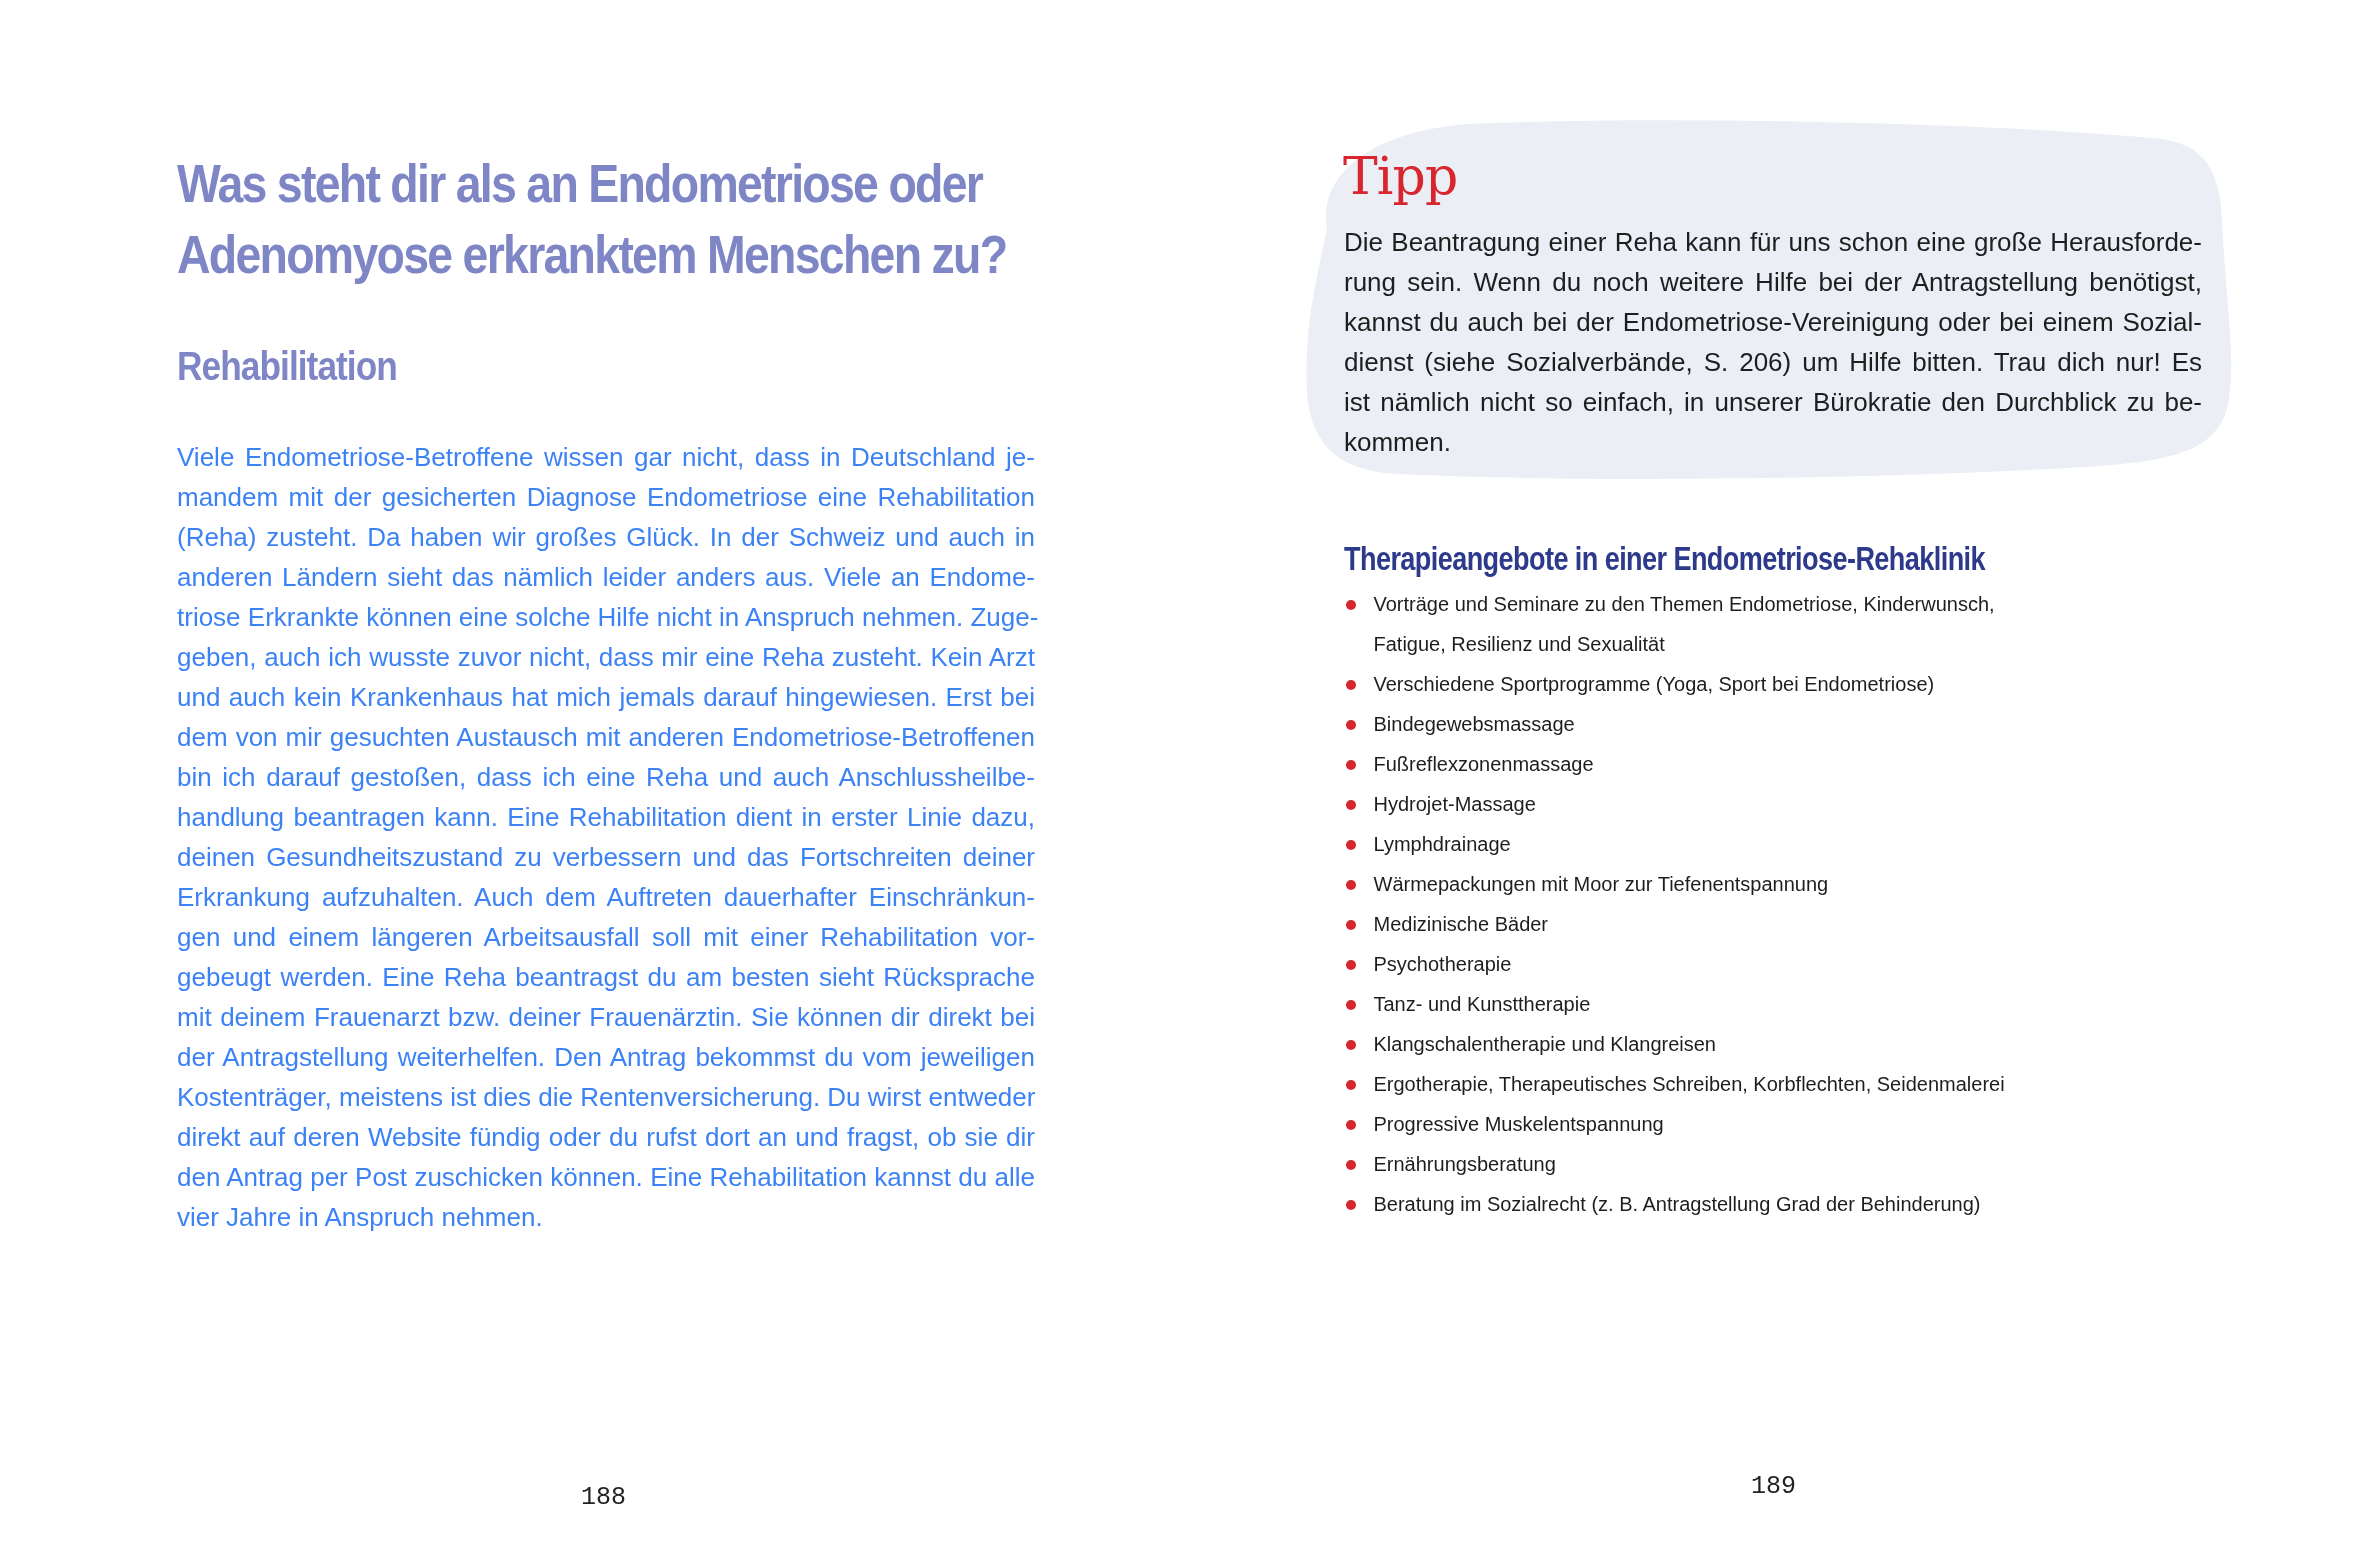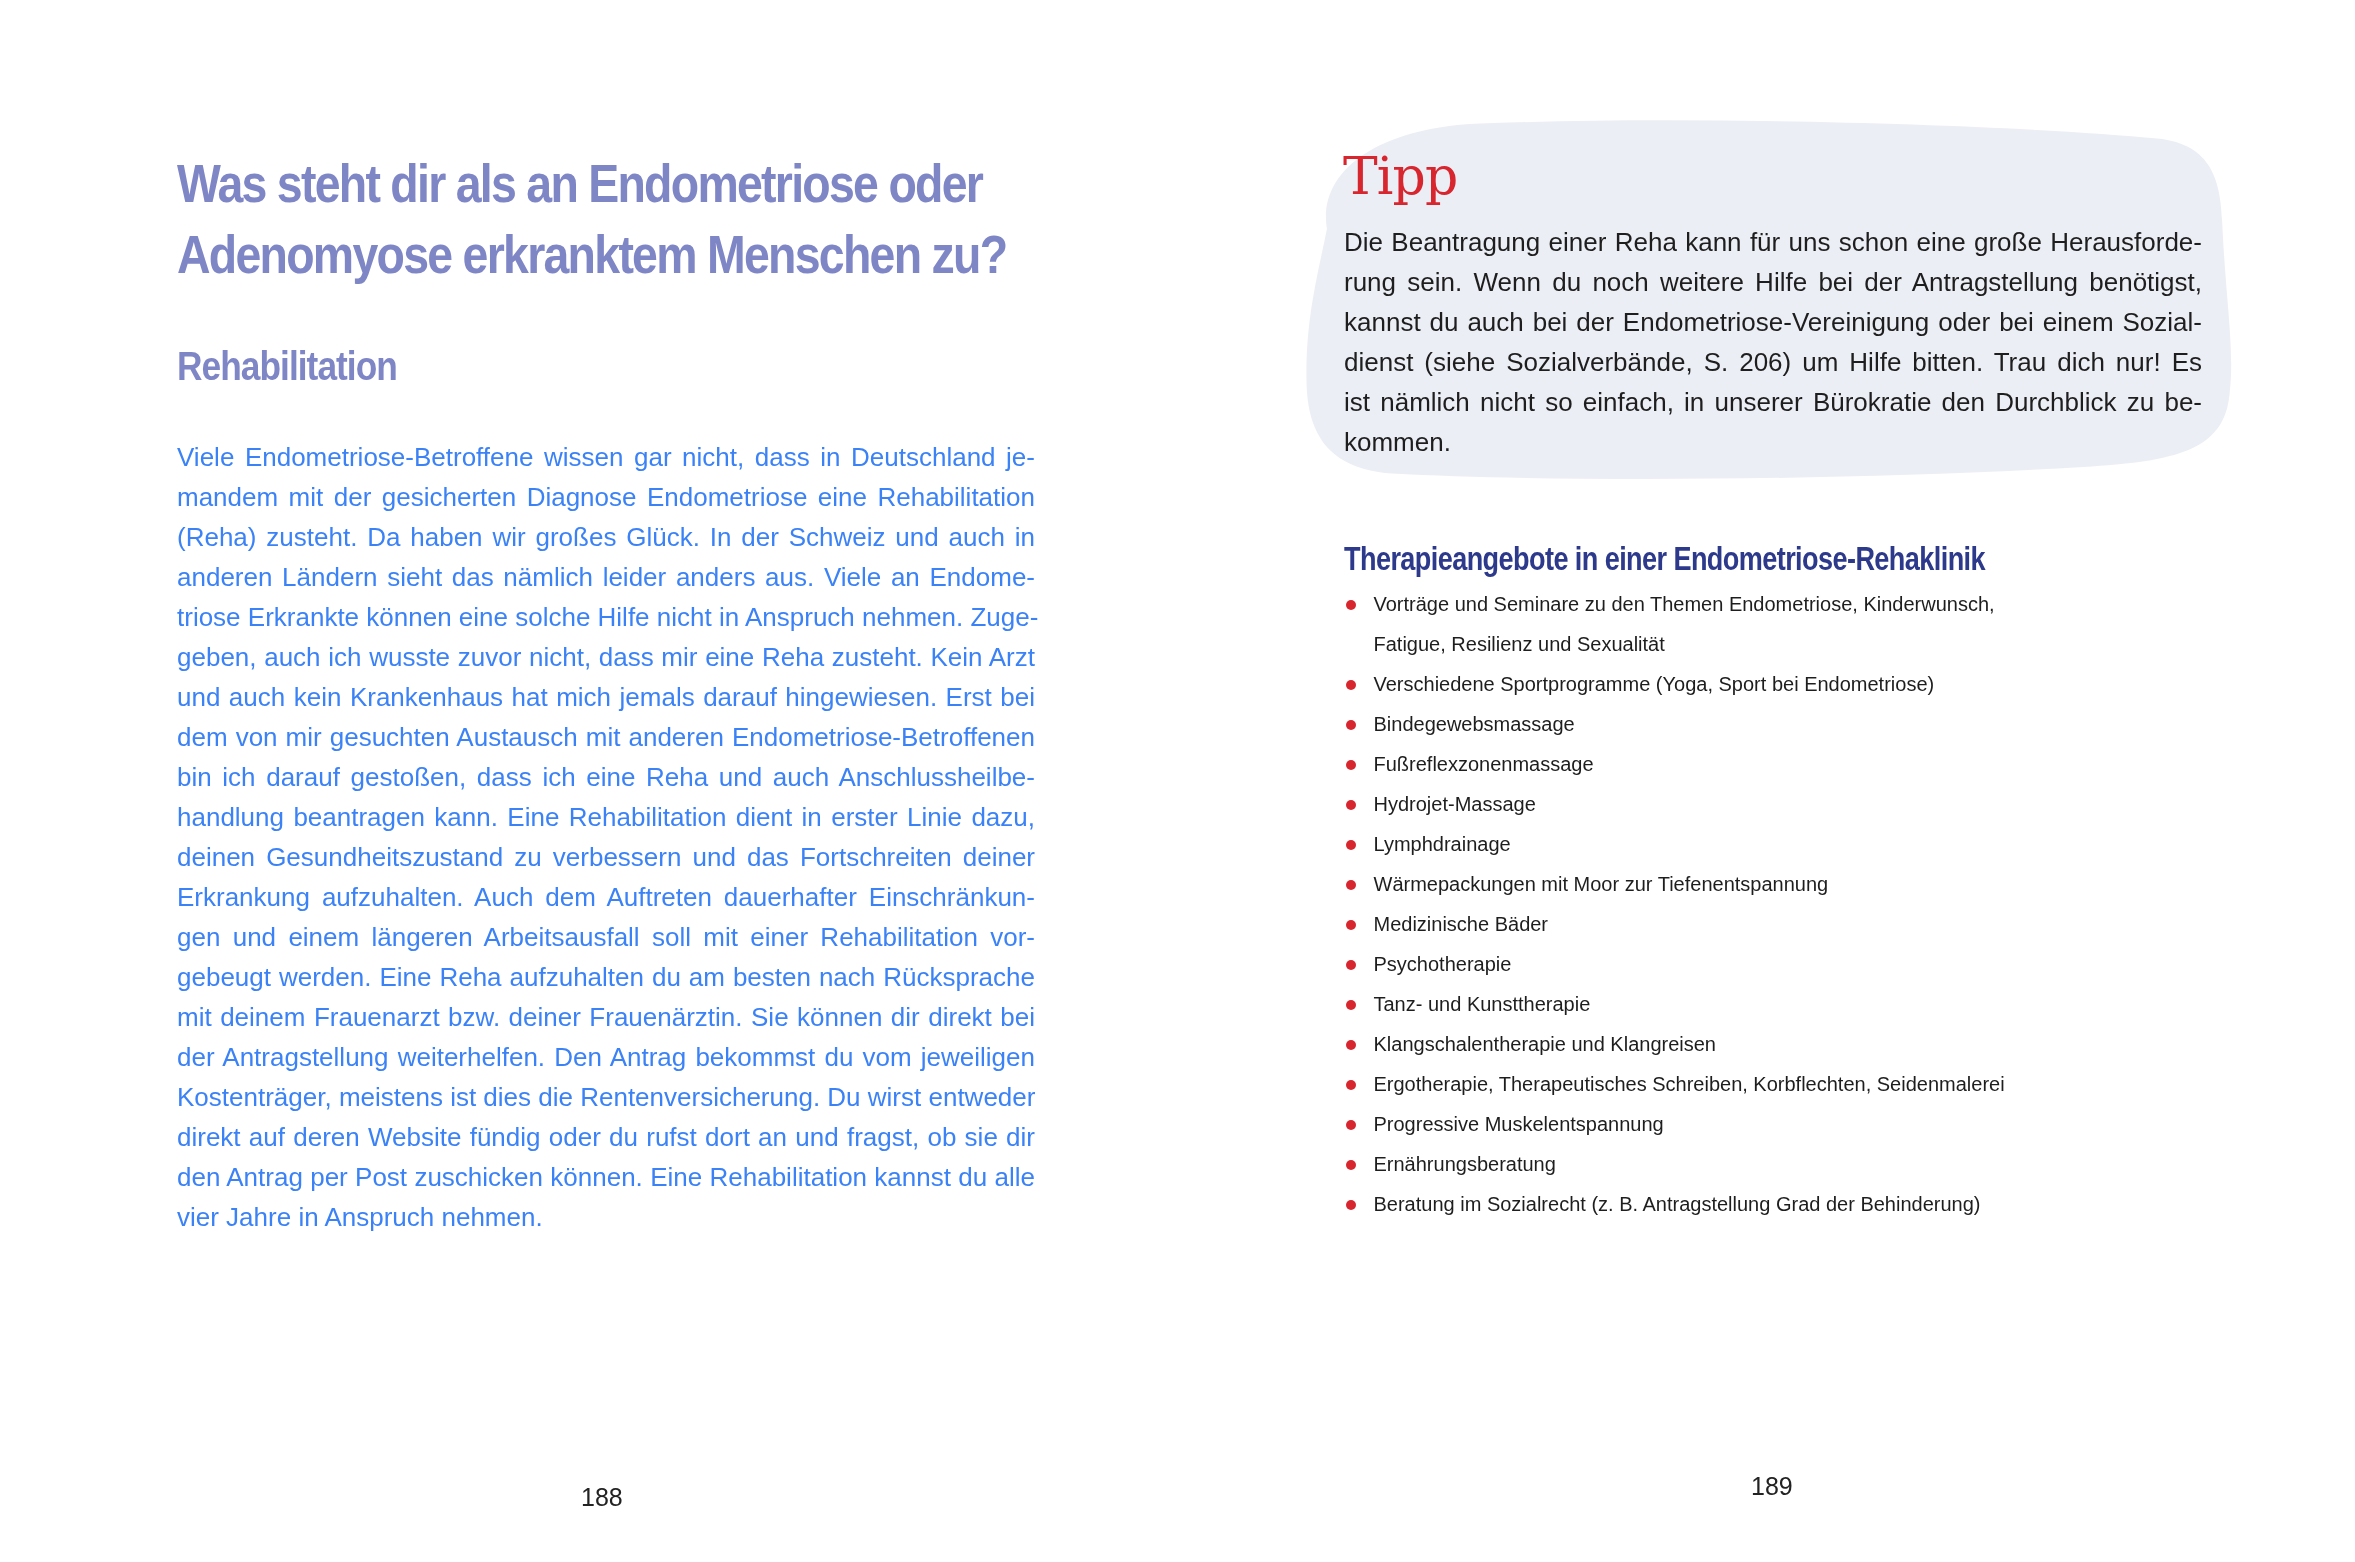--- a/index.html
+++ b/index.html
@@ -14,21 +14,21 @@
     white-space:nowrap; }
   .chapter-title span { display:block; }
   .section-title { position:absolute; left:177px; top:332px;
     font-size:41px; color:#7f86c6; letter-spacing:-1.1px;
     transform:scaleX(0.86); transform-origin:left top; }
   .body-text { position:absolute; left:177px; top:426px; width:858px;
     font-size:26px; line-height:40px; color:#3b82f6; }
   .body-text span { display:block; white-space:nowrap; text-align:justify; text-align-last:justify; }
   .body-text span.last { text-align-last:left; }
 
-  .page-number { position:absolute; top:1472px; font-family:Liberation Sans, sans-serif;
+  .page-number { position:absolute; top:1472px; font-family:Liberation Mono, monospace;
     font-size:25px; color:#222; }
   .pn-left { left:581px; }
   .pn-right { left:1751px; }
 
   .tip-box { position:absolute; left:1290px; top:118px; width:945px; height:365px; }
   .tip-box svg { position:absolute; left:0; top:0; }
   .tip-title { position:absolute; left:1343px; top:146px; font-family:"DejaVu Serif", serif;
     font-size:52px; color:#d8262f; letter-spacing:-0.9px; }
   .tip-text { position:absolute; left:1344px; top:222px; width:858px;
     font-size:26px; line-height:40px; color:#1e1e1e; }
@@ -60,21 +60,21 @@
       <span>anderen Ländern sieht das nämlich leider anders aus. Viele an Endome-</span>
       <span>triose Erkrankte können eine solche Hilfe nicht in Anspruch nehmen. Zuge-</span>
       <span>geben, auch ich wusste zuvor nicht, dass mir eine Reha zusteht. Kein Arzt</span>
       <span>und auch kein Krankenhaus hat mich jemals darauf hingewiesen. Erst bei</span>
       <span>dem von mir gesuchten Austausch mit anderen Endometriose-Betroffenen</span>
       <span>bin ich darauf gestoßen, dass ich eine Reha und auch Anschlussheilbe-</span>
       <span>handlung beantragen kann. Eine Rehabilitation dient in erster Linie dazu,</span>
       <span>deinen Gesundheitszustand zu verbessern und das Fortschreiten deiner</span>
       <span>Erkrankung aufzuhalten. Auch dem Auftreten dauerhafter Einschränkun-</span>
       <span>gen und einem längeren Arbeitsausfall soll mit einer Rehabilitation vor-</span>
-      <span>gebeugt werden. Eine Reha aufzuhalten du am besten nach Rücksprache</span>
+      <span>gebeugt werden. Eine Reha beantragst du am besten sieht Rücksprache</span>
       <span>mit deinem Frauenarzt bzw. deiner Frauenärztin. Sie können dir direkt bei</span>
       <span>der Antragstellung weiterhelfen. Den Antrag bekommst du vom jeweiligen</span>
       <span>Kostenträger, meistens ist dies die Rentenversicherung. Du wirst entweder</span>
       <span>direkt auf deren Website fündig oder du rufst dort an und fragst, ob sie dir</span>
       <span>den Antrag per Post zuschicken können. Eine Rehabilitation kannst du alle</span>
       <span class="last">vier Jahre in Anspruch nehmen.</span>
     </div>
   <div class="page-number pn-left">188</div>
 </div>
 

